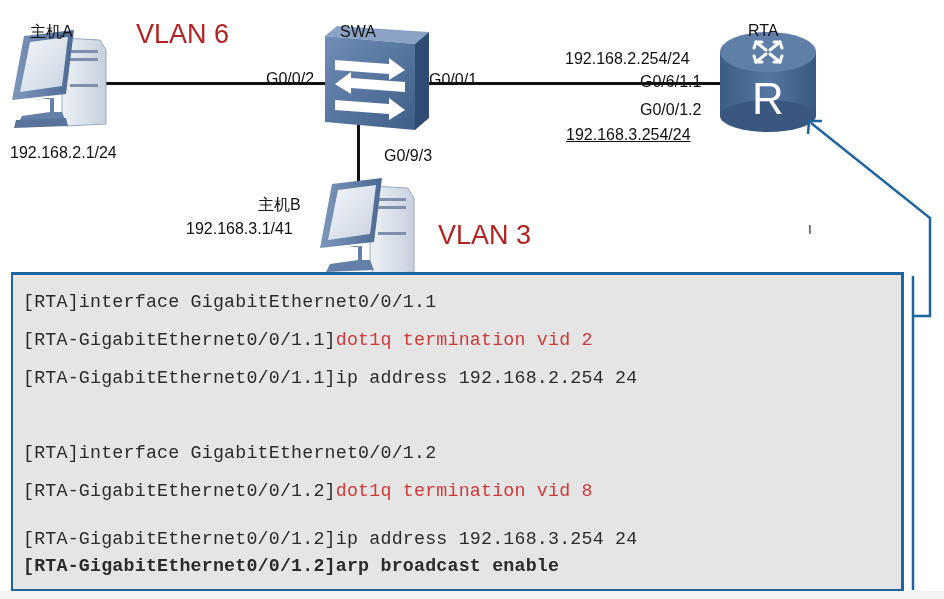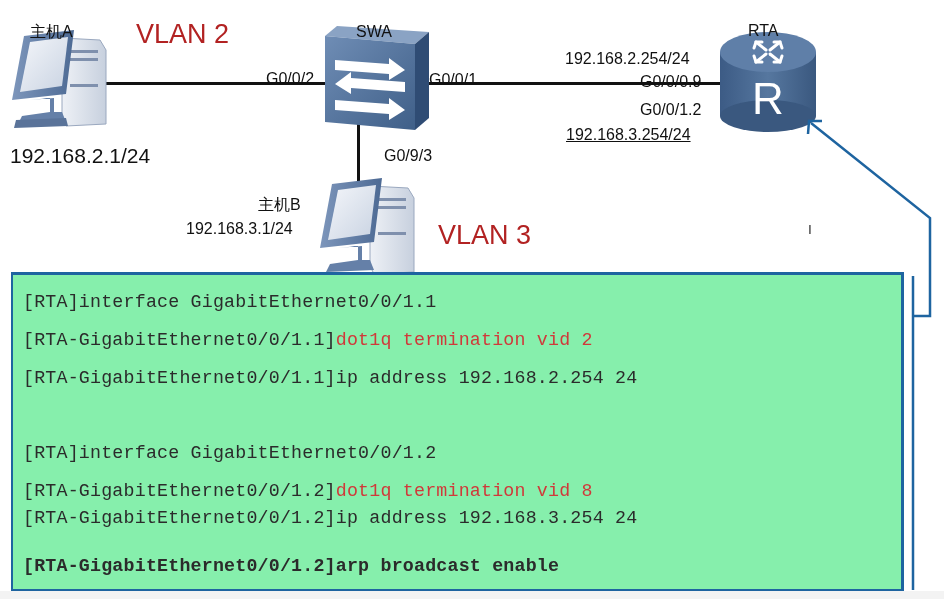--- a/index.html
+++ b/index.html
@@ -9,21 +9,21 @@
     font-family: "Liberation Sans", sans-serif;
   }
   .abs { position: absolute; margin-top: 12px; }
   .lbl { font-size: 16px; color: #111; white-space: nowrap; }
   .vlan { font-size: 27px; color: #b22222; white-space: nowrap; }
   #diagram-svg { position: absolute; left: 0; top: 0; }
   .code-box {
     position: absolute; left: 11px; top: 272px;
     width: 888px; height: 314px;
     border: 3px solid #1e64a0; border-left-width: 2px;
-    background: #86efac;
+    background: #e5e5e5;
   }
   .code-line {
     position: absolute; left: 10px;
     font-family: "Liberation Mono", monospace;
     font-size: 18.3px; color: #2b2b2b; white-space: pre; letter-spacing: 0.2px;
   }
   .code-line .hl { color: #d0393a; margin-top: 36px; }
   .bottom-strip { position: absolute; left: 0; top: 591px; width: 944px; height: 8px; background: #f3f3f3; }
   .cursor { position: absolute; left: 808px; top: 222px; font-family: "DejaVu Sans", sans-serif; font-size: 13px; color: #333; }
 </style>
@@ -110,44 +110,44 @@
   </g>
 
   <g fill="none" stroke="#1e64a0" stroke-width="2.5">
     <polyline points="914,316 930,316 930,218 811,123"></polyline>
     <polyline points="808,134 809,121 822,121"></polyline>
     <line x1="913" y1="276" x2="913" y2="590"></line>
   </g>
 </svg>
 
 <div class="abs lbl" style="left:30px;top:10px;">主机A</div>
-<div class="abs vlan" style="left:136px;top:7px;">VLAN 2</div>
-<div class="abs lbl" style="left:10px;top:132px;font-size:21px;">192.168.2.1/24</div>
+<div class="abs vlan" style="left:136px;top:7px;">VLAN 6</div>
+<div class="abs lbl" style="left:10px;top:132px;font-size:16px;">192.168.2.1/24</div>
 
-<div class="abs lbl" style="left:356px;top:11px;">SWA</div>
+<div class="abs lbl" style="left:340px;top:11px;">SWA</div>
 <div class="abs lbl" style="left:266px;top:58px;">G0/0/2</div>
 <div class="abs lbl" style="left:429px;top:59px;">G0/0/1</div>
 <div class="abs lbl" style="left:384px;top:135px;">G0/9/3</div>
 
 <div class="abs lbl" style="left:748px;top:10px;">RTA</div>
 <div class="abs lbl" style="left:565px;top:38px;">192.168.2.254/24</div>
-<div class="abs lbl" style="left:640px;top:61px;">G0/0/0.9</div>
+<div class="abs lbl" style="left:640px;top:61px;">G0/6/1.1</div>
 <div class="abs lbl" style="left:640px;top:89px;">G0/0/1.2</div>
 <div class="abs lbl" style="left:566px;top:114px;text-decoration:underline;">192.168.3.254/24</div>
 <div class="abs" style="left:752px;top:62px;font-size:44px;color:#fff;font-family:'Liberation Sans',sans-serif;">R</div>
 
 <div class="abs lbl" style="left:258px;top:183px;">主机B</div>
-<div class="abs lbl" style="left:186px;top:208px;">192.168.3.1/24</div>
+<div class="abs lbl" style="left:186px;top:208px;">192.168.3.1/41</div>
 <div class="abs vlan" style="left:438px;top:208px;">VLAN 3</div>
 
 <div class="cursor">I</div>
 
 <div class="code-box">
   <div class="code-line" style="top:17px;"><span>[RTA]interface GigabitEthernet0/0/1.1</span><span class="hl"></span></div>
   <div class="code-line" style="top:55px;"><span>[RTA-GigabitEthernet0/0/1.1]</span><span class="hl">dot1q termination vid 2</span></div>
   <div class="code-line" style="top:93px;"><span>[RTA-GigabitEthernet0/0/1.1]ip address 192.168.2.254 24</span><span class="hl"></span></div>
   <div class="code-line" style="top:168px;"><span>[RTA]interface GigabitEthernet0/0/1.2</span><span class="hl"></span></div>
   <div class="code-line" style="top:206px;"><span>[RTA-GigabitEthernet0/0/1.2]</span><span class="hl">dot1q termination vid 8</span></div>
-  <div class="code-line" style="top:233px;"><span>[RTA-GigabitEthernet0/0/1.2]ip address 192.168.3.254 24</span><span class="hl"></span></div>
+  <div class="code-line" style="top:254px;"><span>[RTA-GigabitEthernet0/0/1.2]ip address 192.168.3.254 24</span><span class="hl"></span></div>
   <div class="code-line" style="top:281px;font-weight:bold;"><span>[RTA-GigabitEthernet0/0/1.2]arp broadcast enable</span><span class="hl"></span></div>
 </div>
 
 <div class="bottom-strip"></div>
 
 </body></html>

